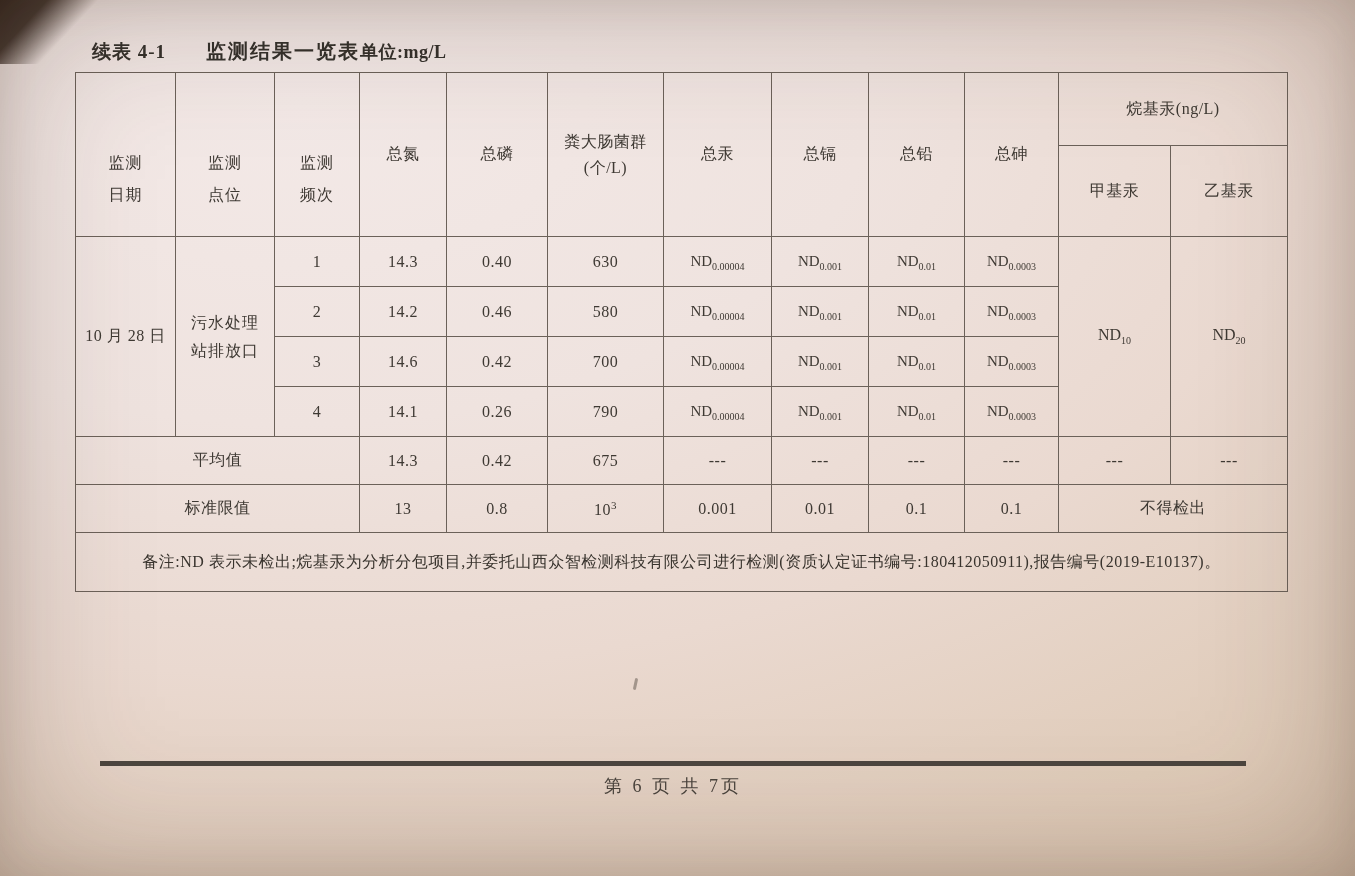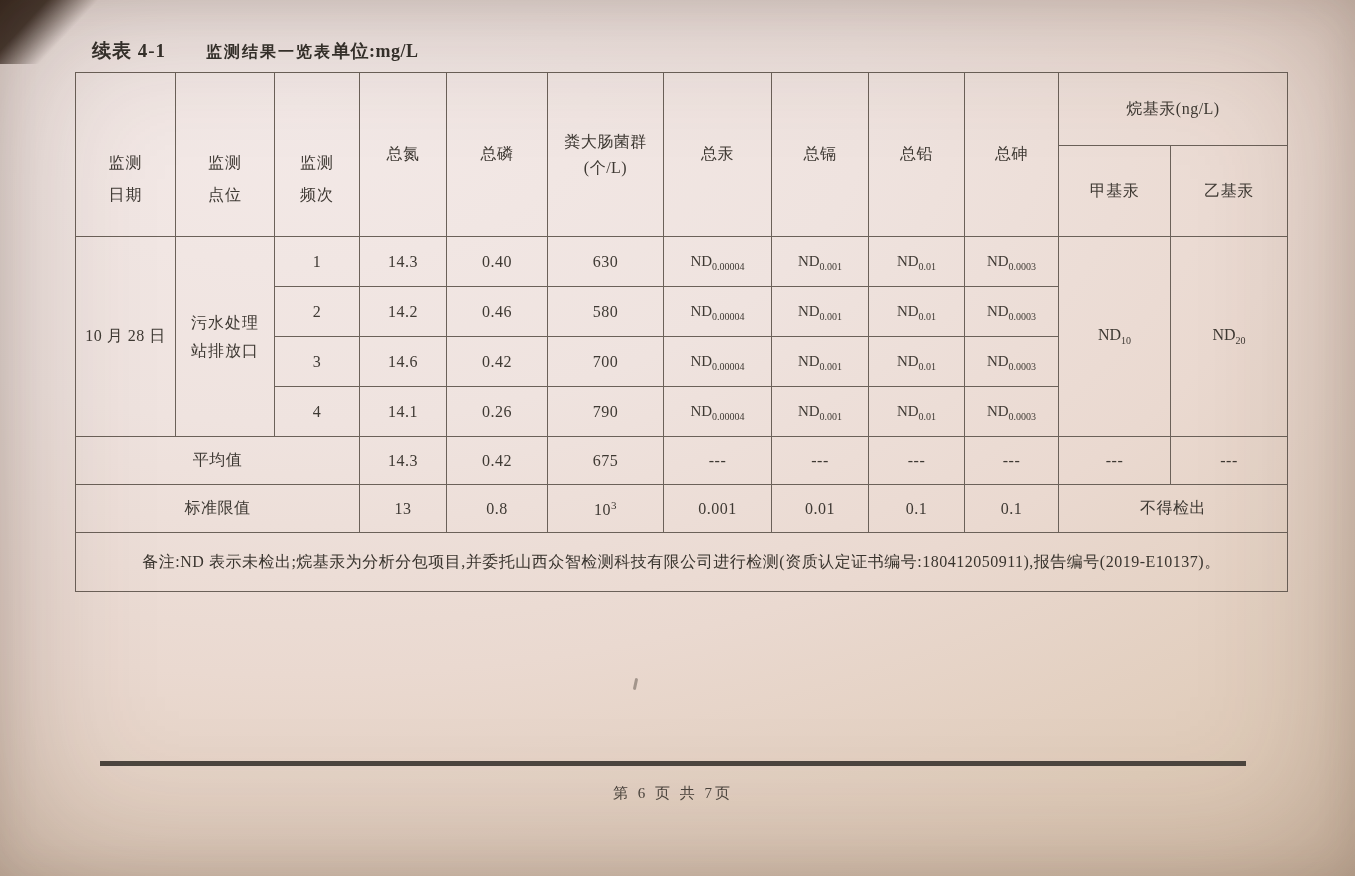--- a/index.html
+++ b/index.html
@@ -18,21 +18,21 @@
   .corner-dark {
     position:absolute; left:0; top:0; width:110px; height:64px; pointer-events:none;
     background: linear-gradient(133deg, rgba(43,30,22,.96) 0%, rgba(43,30,22,.88) 28%, rgba(43,30,22,.35) 46%, rgba(43,30,22,0) 58%);
   }
   .page-header {
     position:absolute; left:75px; top:38px; width:1212px;
     display:flex; align-items:baseline;
     color:#33302b;
   }
   .continued { font-size:19px; font-weight:bold; letter-spacing:1px; padding-left:17px; }
-  .title     { font-size:16px; font-weight:bold; letter-spacing:2px; margin-left:40px; }
+  .title     { font-size:20px; font-weight:bold; letter-spacing:2px; margin-left:40px; }
   .unit      { font-size:18px; font-weight:bold; letter-spacing:.5px; padding-right:4px; }
 
   table.results {
     position:absolute; left:75px; top:72px; width:1212px;
     border-collapse:collapse; table-layout:fixed;
     color:#3e3933; font-size:16px;
   }
   table.results td, table.results th {
     border:1px solid #6b6159; text-align:center; vertical-align:middle;
     font-weight:normal; padding:0; letter-spacing:.5px;
@@ -53,21 +53,21 @@
   td.note-cell {
     text-align:left; padding:0 14px; font-weight:bold; font-size:16px;
     letter-spacing:.2px; color:#39342e;
   }
   .footer-rule {
     position:absolute; left:100px; top:761px; width:1146px; height:4px;
     border-top:3px solid #4c463f; border-bottom:2px solid #4c463f;
   }
   .page-num {
     position:absolute; left:100px; top:774px; width:1146px; text-align:center;
-    font-size:15px; letter-spacing:3px; color:#4a443d;margin-top:10px;
+    font-size:18px; letter-spacing:3px; color:#4a443d;
   }
   .speck {
     position:absolute; left:634px; top:678px; width:3px; height:12px;
     background:rgba(78,68,60,.45); border-radius:2px; transform:rotate(12deg);
   }
 </style>
 </head>
 <body>
 
 <div class="photo">

